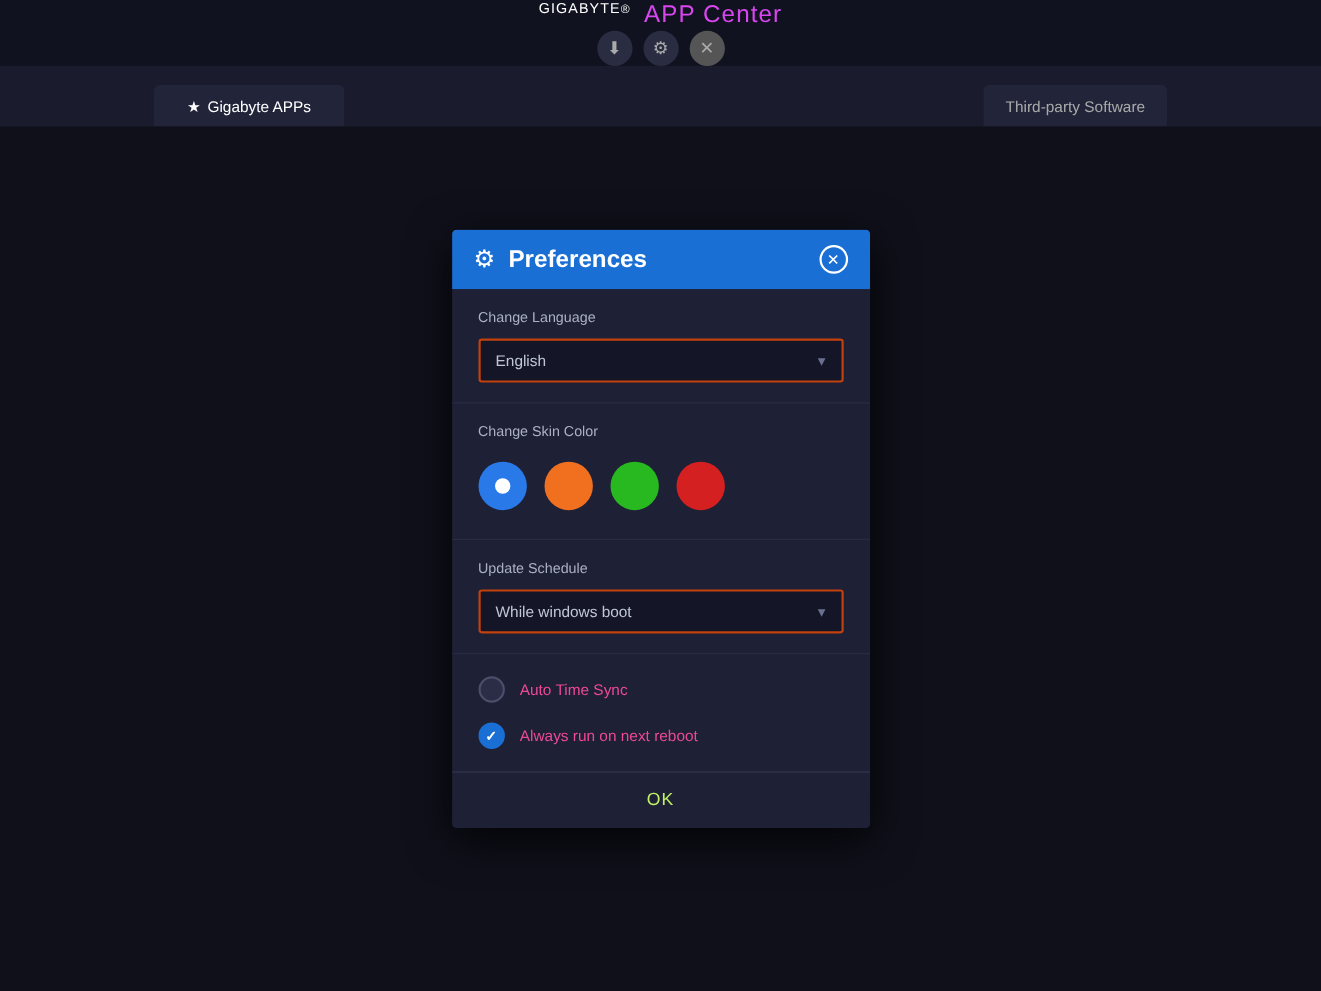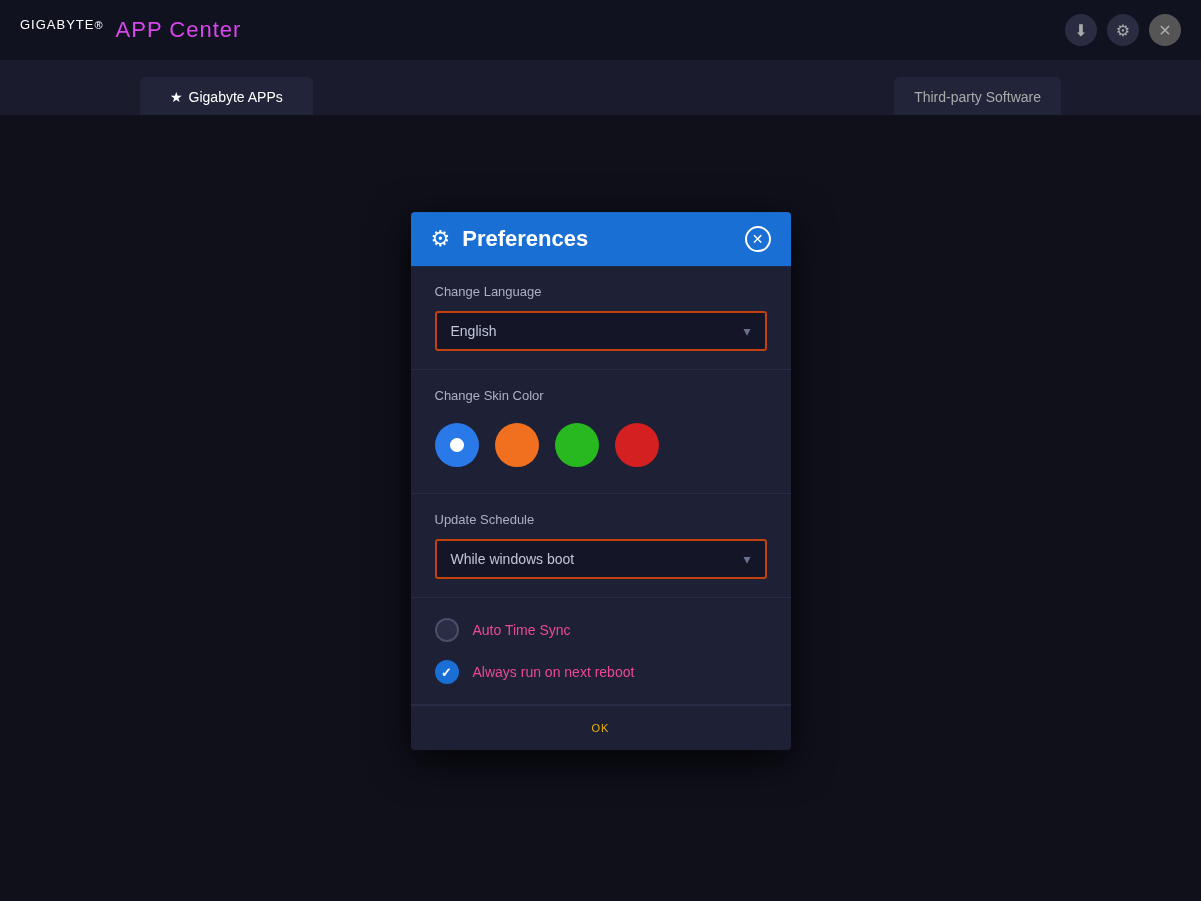--- a/index.html
+++ b/index.html
@@ -14,20 +14,21 @@
 
     
     .title-bar {
       width: 100%;
       height: 60px;
       background-color: #111220;
       display: flex;
       align-items: center;
       justify-content: space-between;
       padding: 0 20px;
+      flex-direction: column;
     }
     .title-bar-left {
       display: flex;
       align-items: center;
       gap: 12px;
     }
     .gigabyte-logo {
       color: white;
       font-size: 22px;
       font-weight: 900;
@@ -246,22 +247,22 @@
     
     .ok-section {
       border-top: 1px solid #2a2d45;
       padding: 16px 24px;
       display: flex;
       justify-content: center;
     }
     .ok-btn {
       background: transparent;
       border: none;
-      color: #eab308;
-      font-size: 11px;
+      color: #bef264;
+      font-size: 16px;
       cursor: pointer;
       letter-spacing: 1px;
       width: 100%;
       text-align: center;
     }
 
     
     .nav-wrapper {
       position: relative;
       height: 55px;

